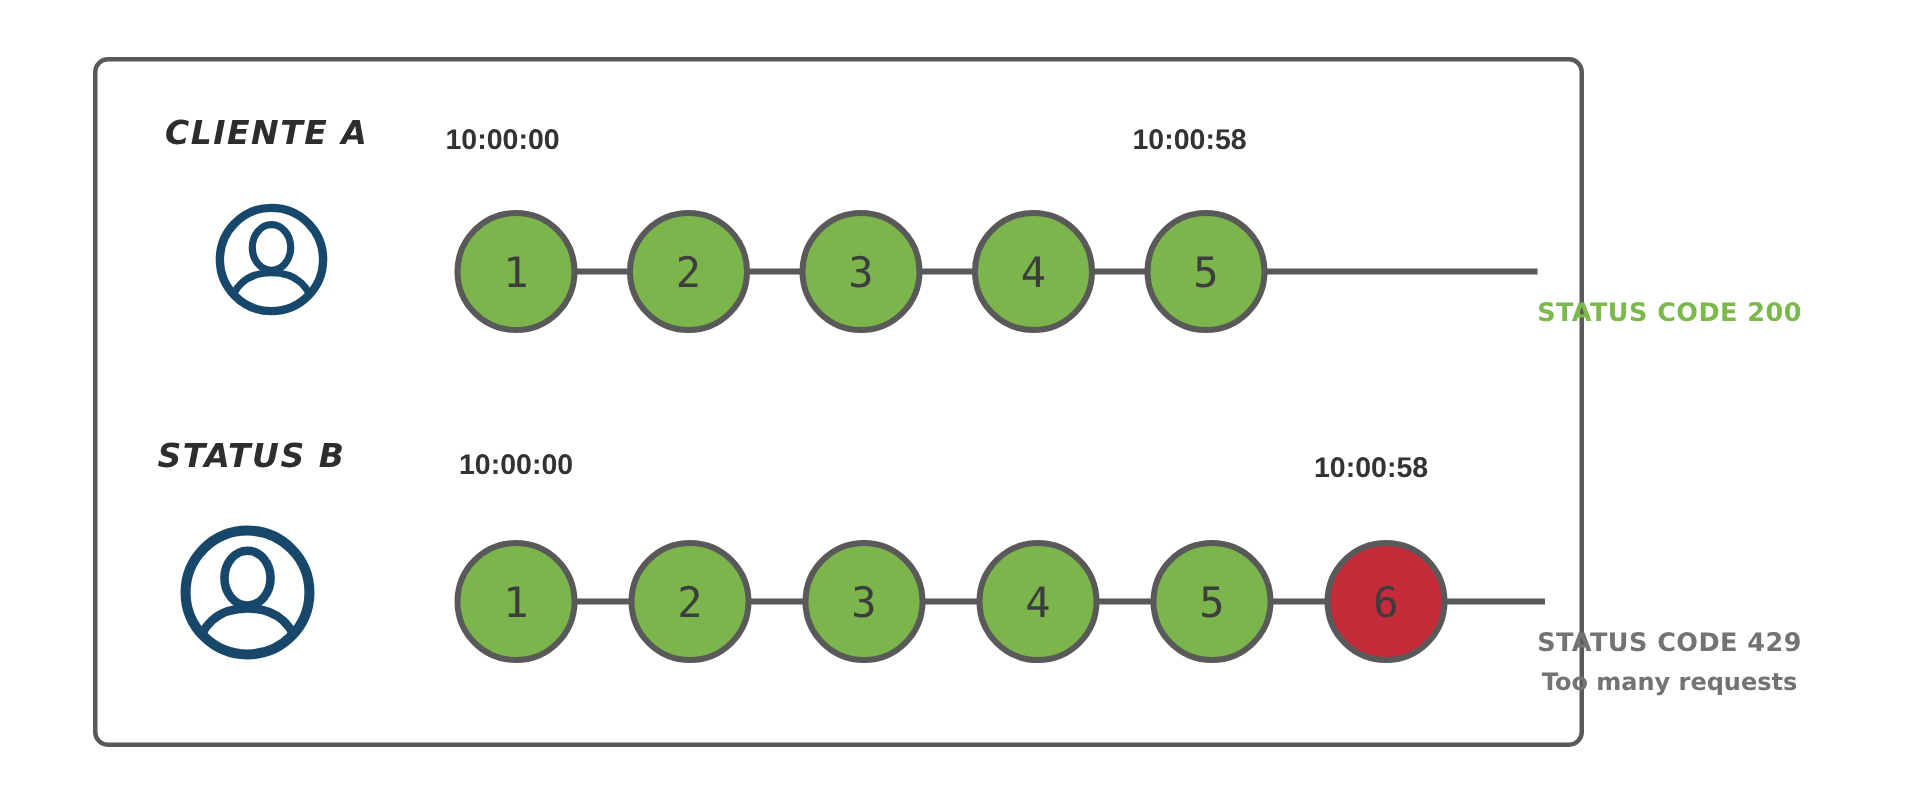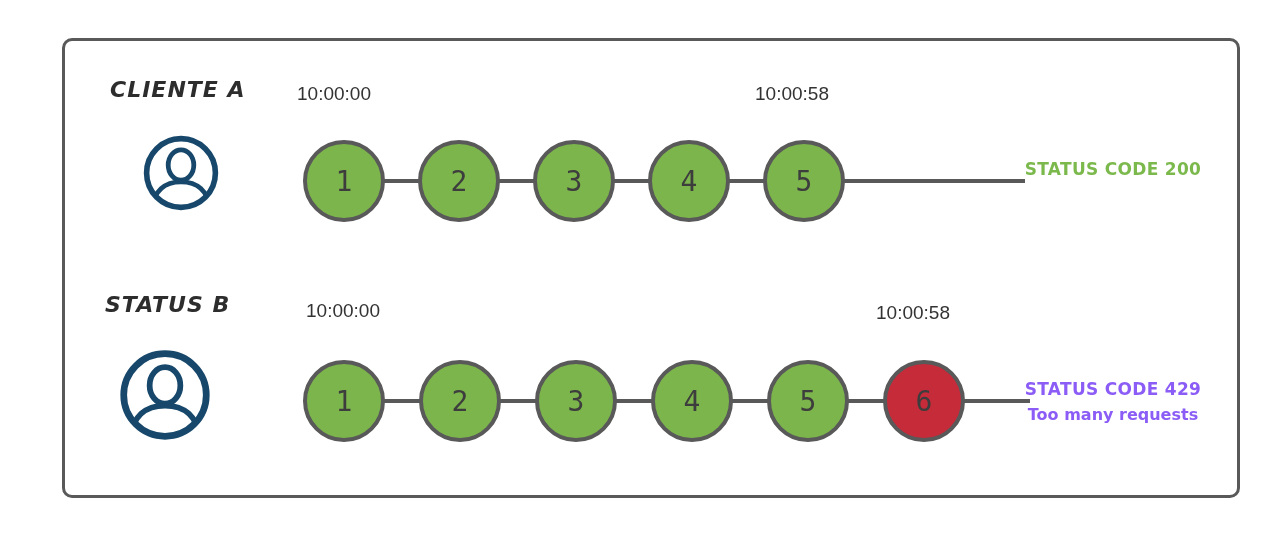--- a/index.html
+++ b/index.html
@@ -8,21 +8,21 @@
     position: relative;
     width: 1280px;
     height: 540px;
     background: #ffffff;
     font-family: "Liberation Sans", sans-serif;
     overflow: hidden;
   }
   .frame {
     position: absolute;
     left: 62px; top: 38px;
-    width: 1178px; height: 460px;
+    width: 994px; height: 460px;
     box-sizing: border-box;
     border: 3px solid var(--line-color, #595959);
     border-radius: 10px;
     background: #ffffff;
   }
   
   .client-label {
     position: absolute;
     font-family: "DejaVu Sans", sans-serif;
     font-style: italic;
@@ -34,21 +34,21 @@
   }
   #row-0 .client-label { left: 45px; top: 36px; }
   #row-1 .client-label { left: 40px; top: 251px; }
 
   .avatar { position: absolute; color: var(--avatar-color, #17486b); }
   #row-0 .avatar { left: 76px; top: 92px; width: 80px; height: 80px; }
   #row-1 .avatar { left: 52px; top: 306px; width: 96px; height: 96px; }
 
   .ts {
     position: absolute;
-    font-weight: 400;
+    font-weight: 700;
     font-size: 19px;
     color: var(--timestamp-color, #333333);
     white-space: nowrap;
   }
   #row-0 .ts-start { left: 232px; top: 42px; }
   #row-0 .ts-end   { left: 690px; top: 42px; }
   #row-1 .ts-start { left: 241px; top: 259px; }
   #row-1 .ts-end   { left: 811px; top: 261px; }
 
   .timeline-line {
@@ -78,21 +78,21 @@
   .status {
     position: absolute;
     width: 200px;
     text-align: center;
     font-family: "DejaVu Sans", sans-serif;
     font-weight: 700;
     white-space: nowrap;
   }
   #row-0 .status { left: 948px; top: 117px; line-height: 22px; }
   #row-1 .status { left: 948px; top: 336px; line-height: 25px; }
-  .status-l1 { font-size: 17px; letter-spacing: 0.3px; }
+  .status-l1 { font-size: 17px; letter-spacing: 0.3px; margin-top: 40px; }
   .status-l2 { font-size: 16px; }
 </style>
 </head>
 <body>
 
 <div class="stage">
   <div class="frame">
 
     <div id="row-0">
       <div class="client-label">CLIENTE A</div>
@@ -171,20 +171,20 @@
             <span>4</span>
           </div>
           <div class="request-circle" style="left: 702px; top: 319px; background: rgb(124, 181, 76);">
             <span>5</span>
           </div>
           <div class="request-circle" style="left: 818px; top: 319px; background: rgb(198, 43, 58);">
             <span>6</span>
           </div>
         </div>
 
-      <div class="status" style="color: #8b5cf6;">
+      <div class="status" style="color: #737373;">
         <div class="status-l1">STATUS CODE 429</div>
         <div class="status-l2">Too many requests</div>
       </div>
     </div>
 
   </div>
 </div>
 
 </body></html>

